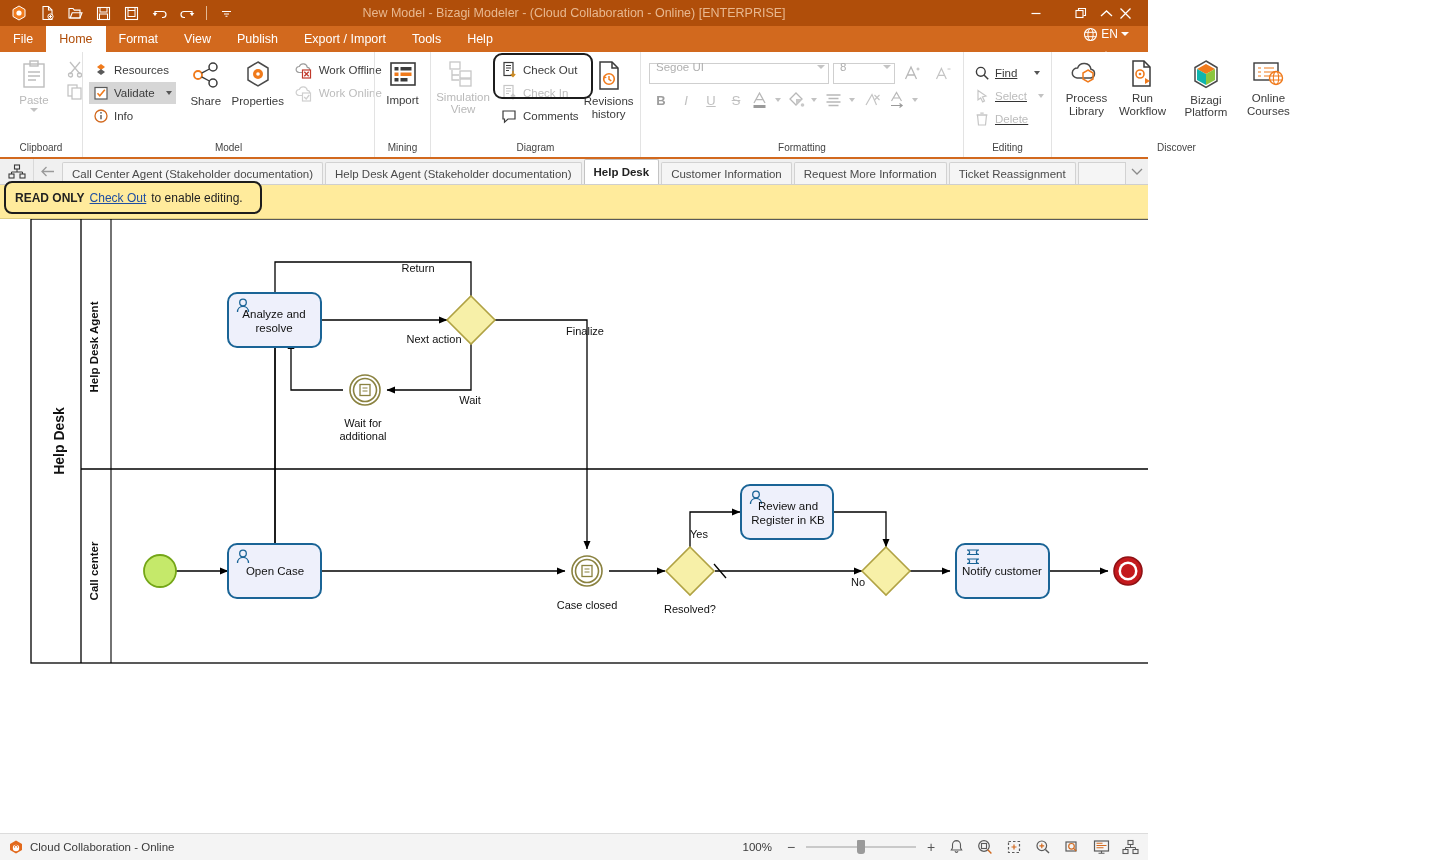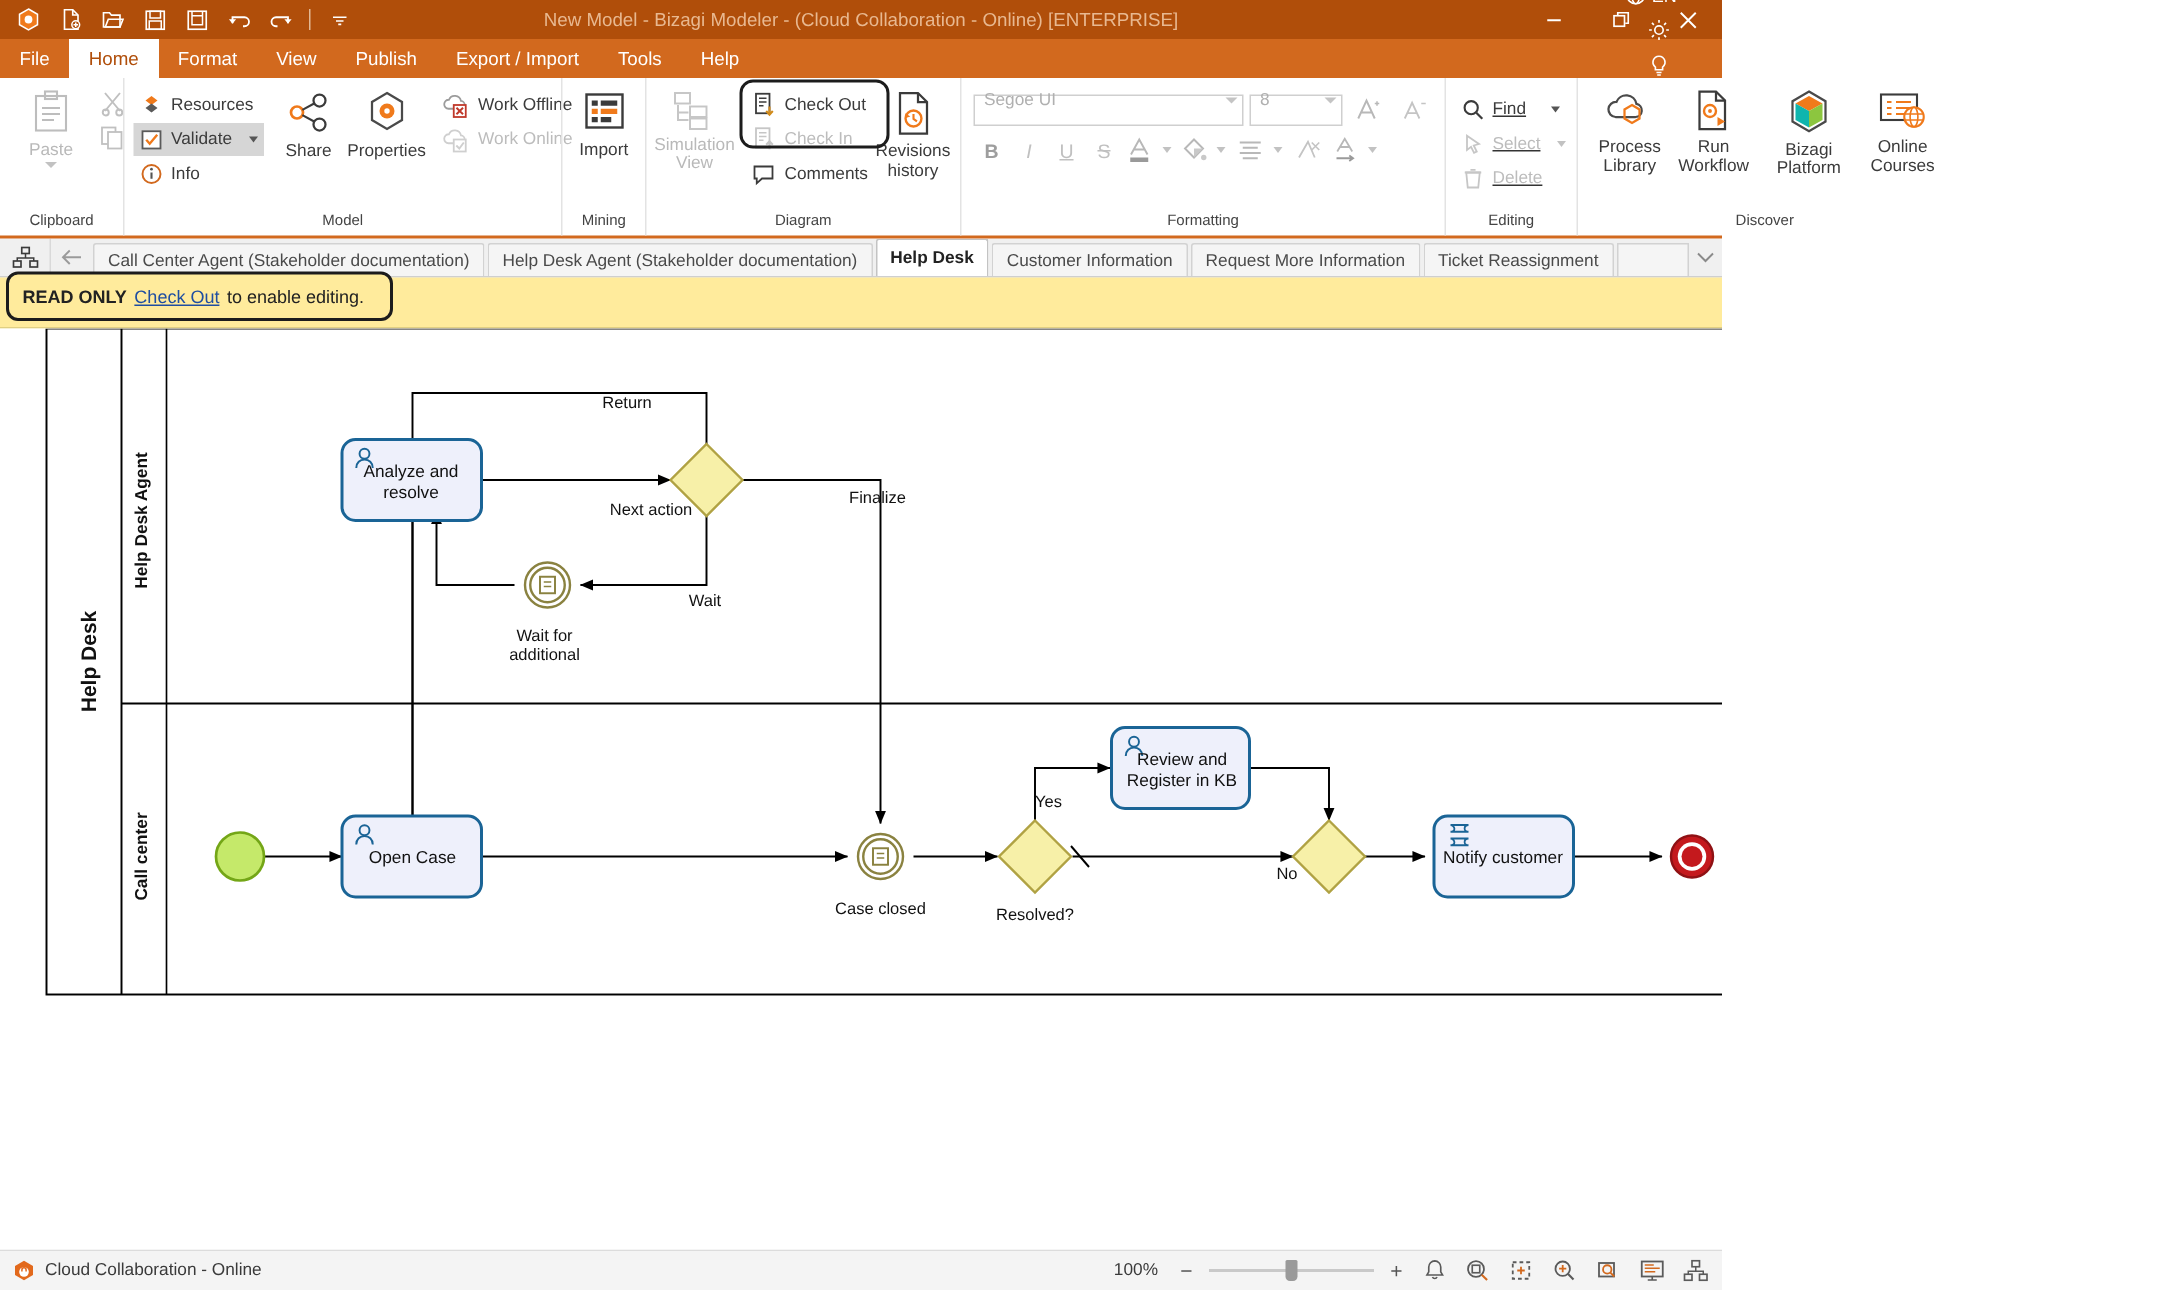--- a/index.html
+++ b/index.html
@@ -28,21 +28,21 @@
     color:#e8b890; font-size:12.5px; pointer-events:none;
   }
   .winbtns { margin-left:auto; display:flex; align-items:center; height:26px; }
   .winbtn {
     width:45px; height:26px; display:flex; align-items:center; justify-content:center;
     color:#fff;
   }
 
   
   .menubar {
-    height:26px; background:#d2691e; display:flex; align-items:flex-end;
+    height:26px; background:#d2691e; display:flex; align-items:center;
     flex:0 0 26px; position:relative;
   }
   .menuitem {
     padding:0 13px; display:flex; align-items:center; color:#fff; font-size:12.5px;
     height:26px; line-height:26px;
   }
   .menuitem.active { background:#fff; color:#b04e0a; }
   .menu-right {
     margin-left:auto; display:flex; align-items:center; gap:8px; padding-right:10px;flex-direction:column;
   }

